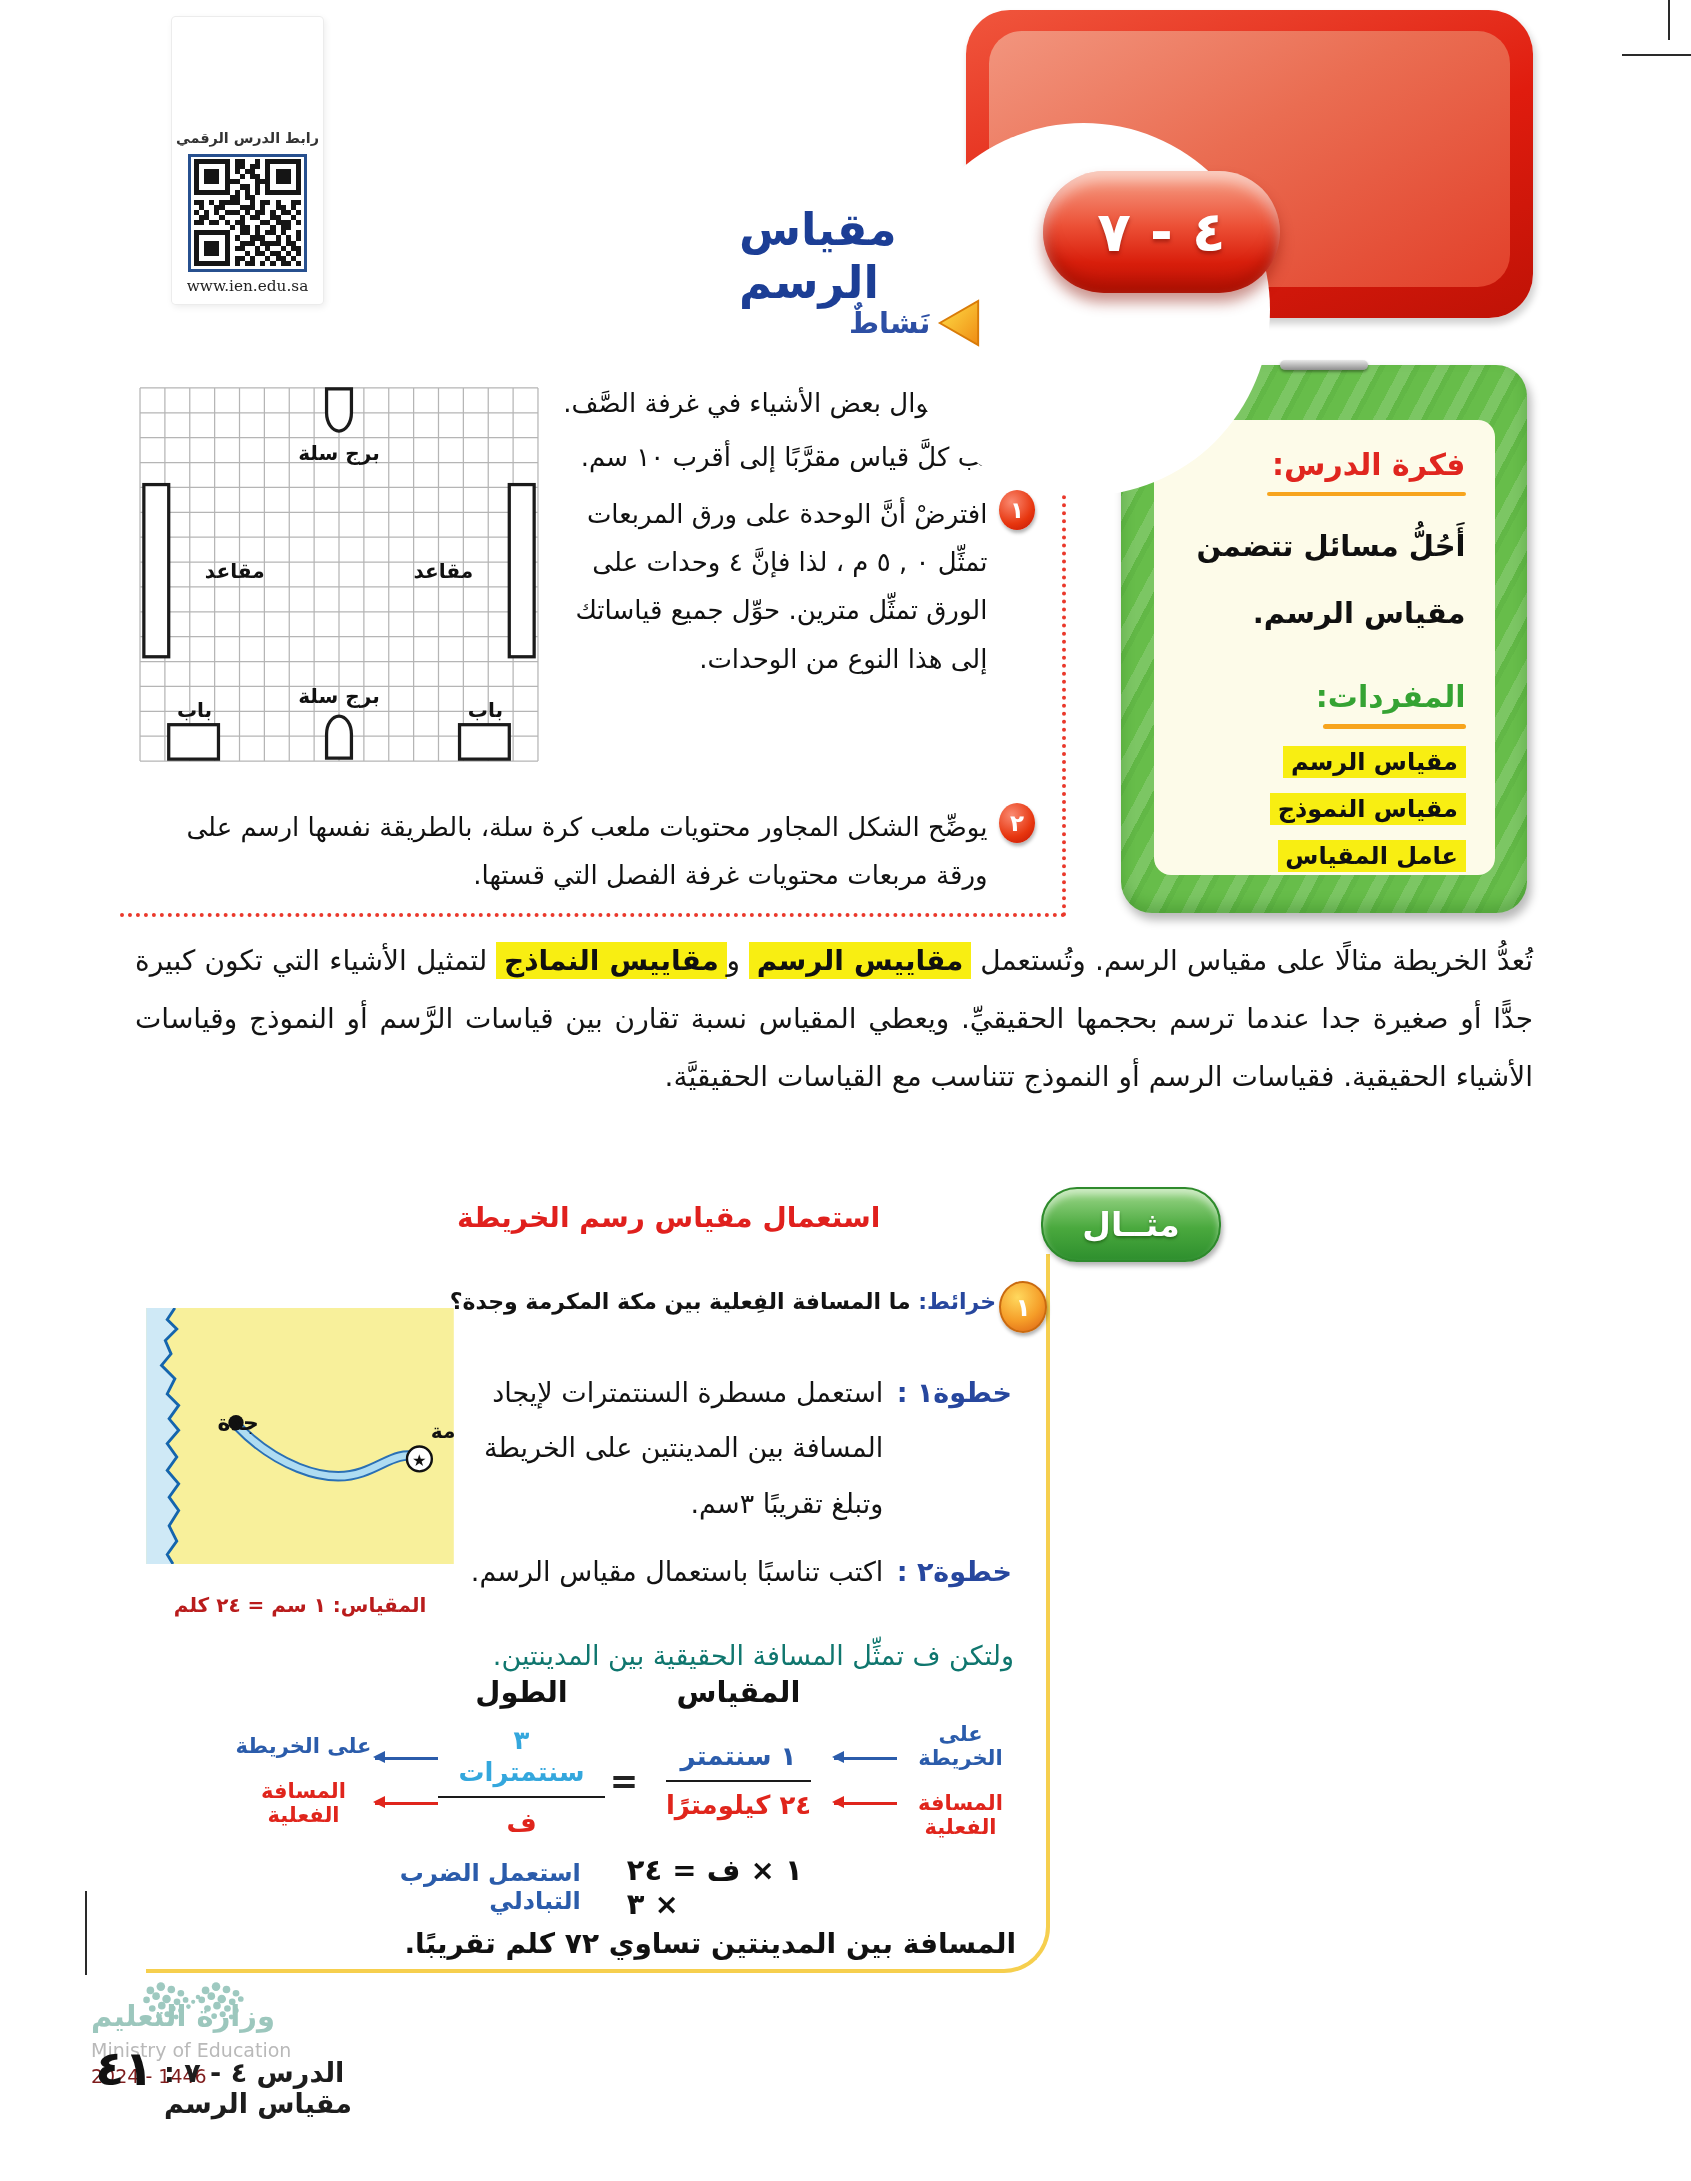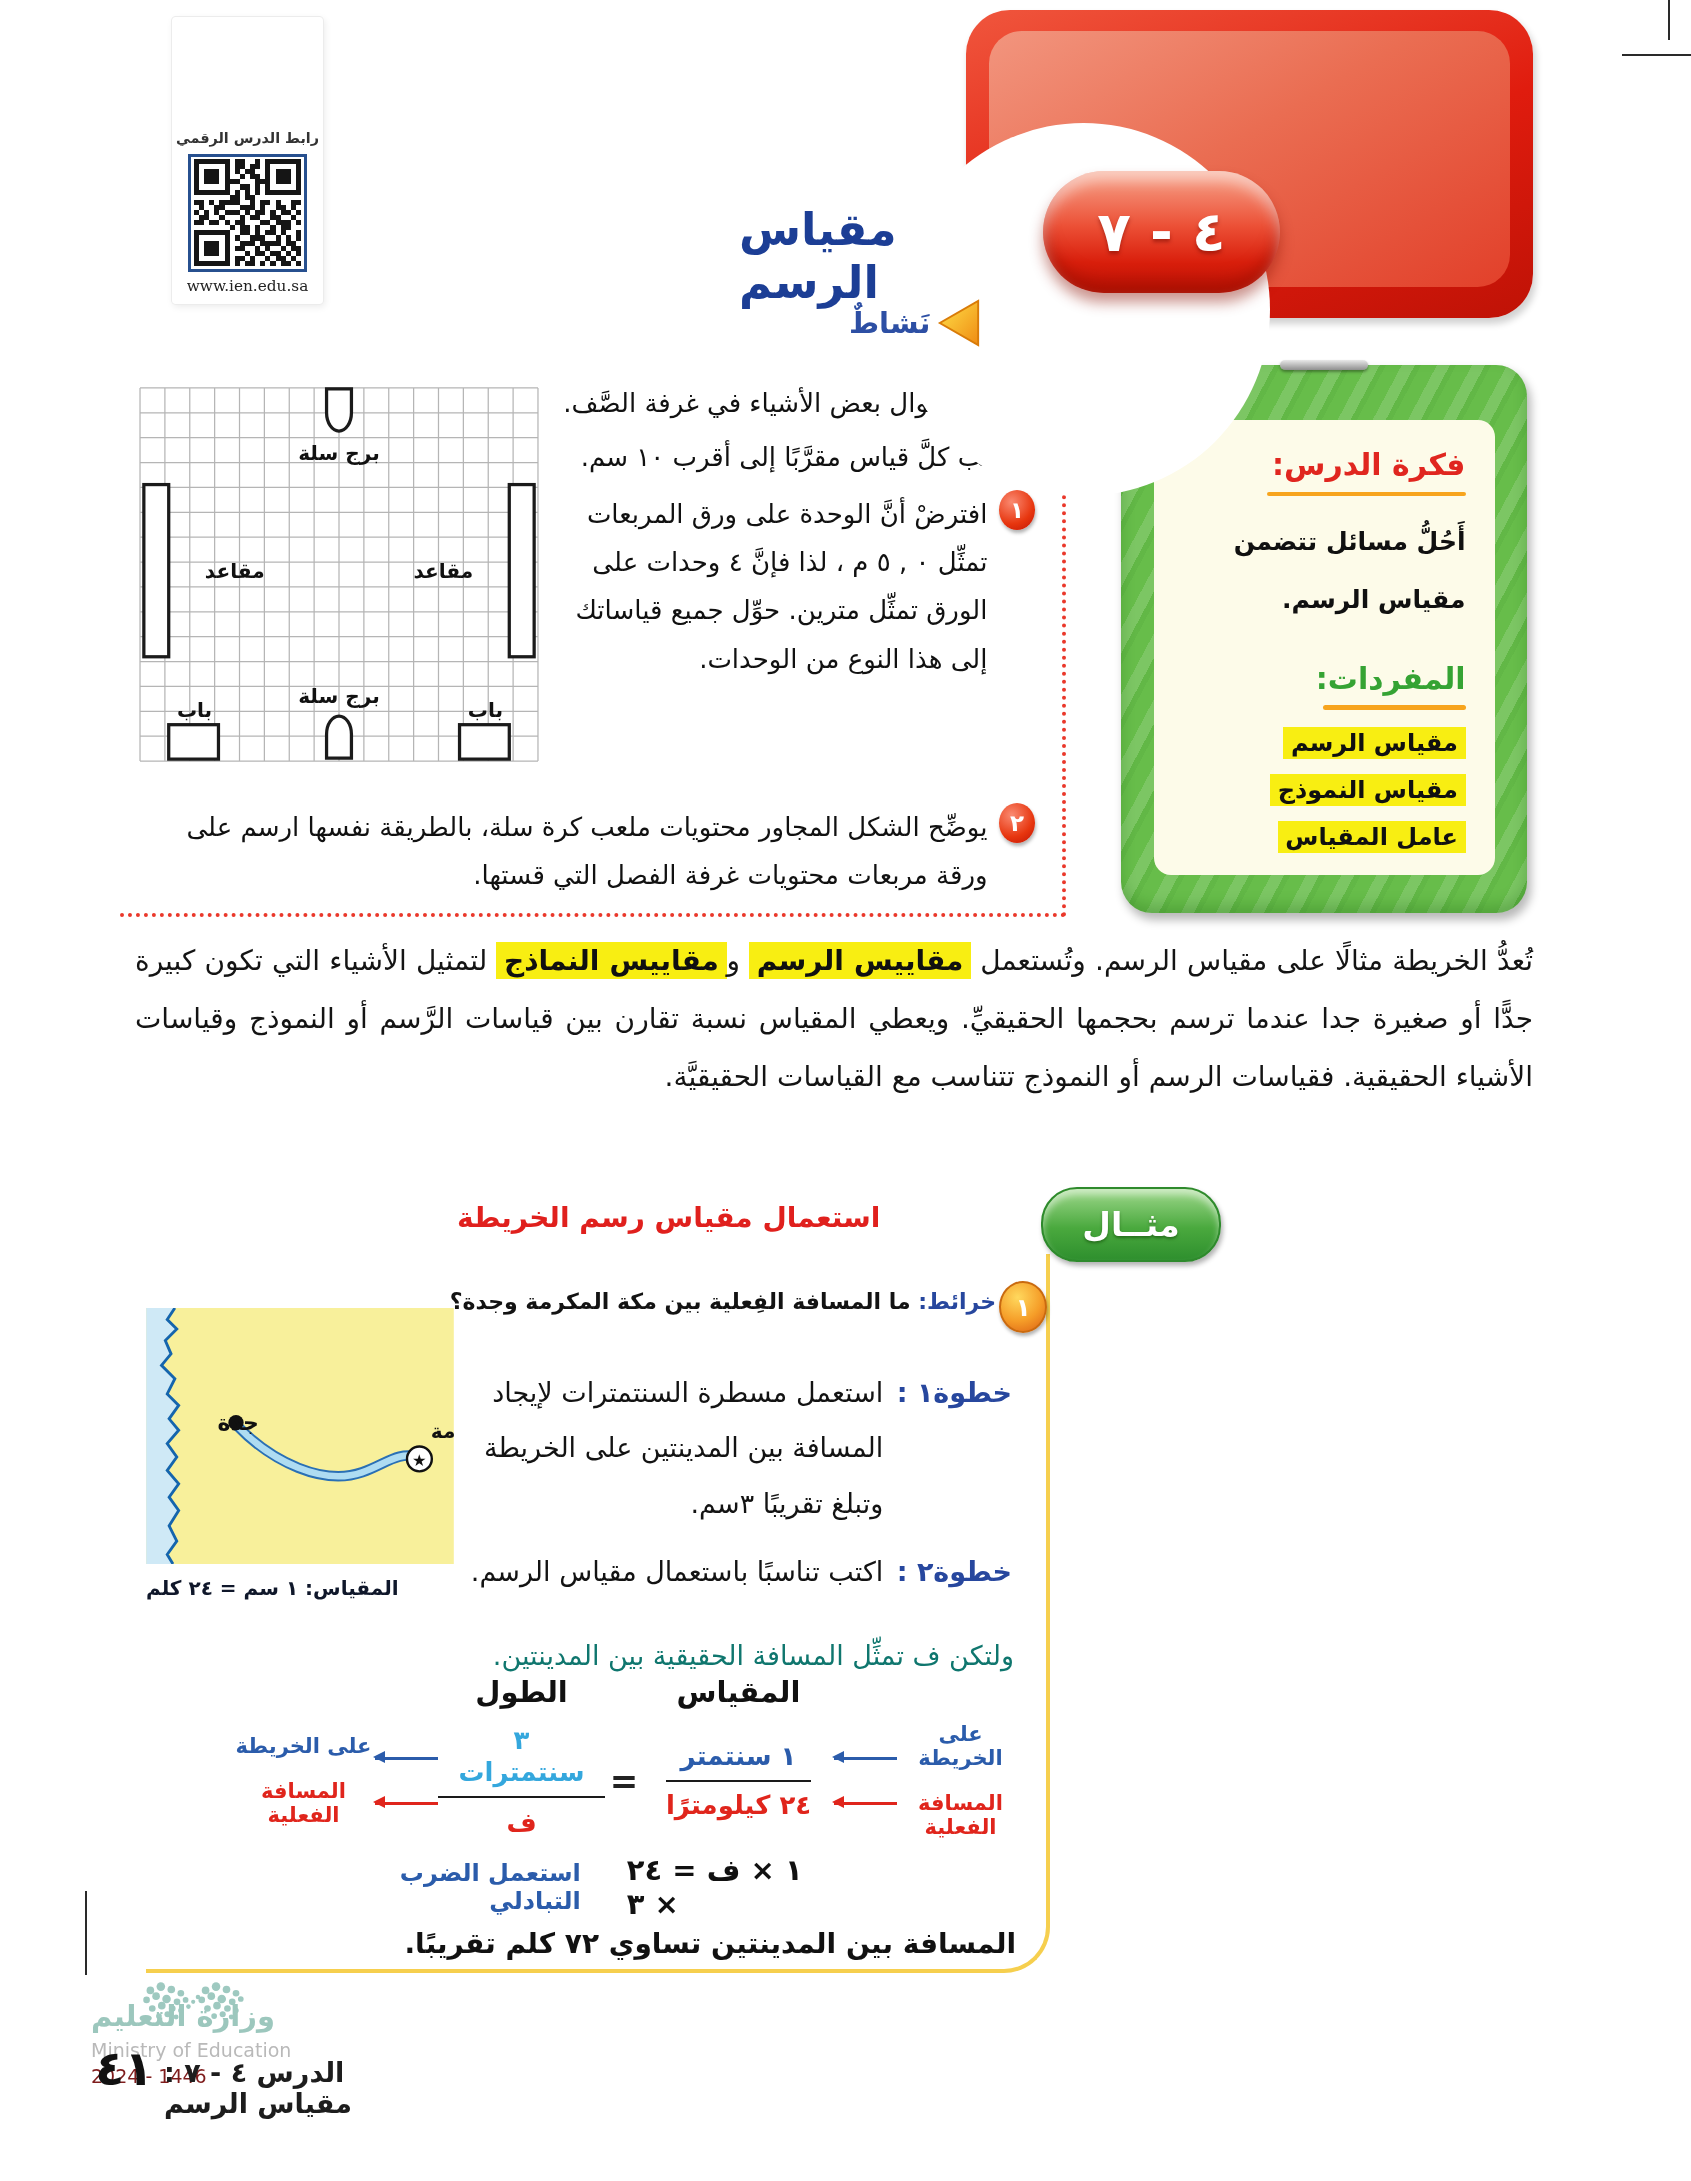--- a/index.html
+++ b/index.html
@@ -47,21 +47,21 @@
   
   .sidebar{left:1118px;top:365px;width:406px;height:548px;border-radius:31px;
     background:#67bd4a;
     background-image:repeating-linear-gradient(118deg, rgba(255,255,255,.14) 0 11.5px, rgba(30,110,20,.07) 11.5px 17px, rgba(255,255,255,0) 17px 31px);
     box-shadow:3.8px 6.7px 9.6px rgba(0,0,0,.28), inset 0 -7.6px 13.4px rgba(20,90,10,.25);}
   .staple{position:absolute;left:50%;top:-4.8px;transform:translateX(-50%);width:88px;height:9.6px;border-radius:5.7px;
     background:linear-gradient(180deg,#e8e8e8,#8f8f8f);box-shadow:0 1.9px 2.9px rgba(0,0,0,.35);}
   .side-panel{position:absolute;left:32.5px;right:32.5px;top:55px;bottom:38px;background:#fdfbe9;border-radius:17px;padding:27px 29px;box-sizing:border-box;text-align:right;}
   .idea-title{font-size:30px;font-weight:bold;color:#e0261f;}
   .orange-rule{height:4.8px;background:#f7a41d;border-radius:2.9px;margin:9.6px 0 17px 0;}
-  .idea-text{font-size:25px;font-weight:bold;color:#101010;line-height:2.3;}
+  .idea-text{font-size:29px;font-weight:bold;color:#101010;line-height:2.3;}
   .vocab-title{font-size:30px;font-weight:bold;color:#35a333;margin-top:32.5px;}
   .vocab-item{margin-top:19px;}
   .hl{background:#f8ee12;padding:1.9px 7.6px;font-weight:bold;color:#101010;}
   .vocab-item span{font-size:24px;}
 
   
   .intro{left:132px;top:932px;width:1398px;font-size:28px;color:#141414;line-height:2.08;text-align:justify;}
   .intro .hl{font-size:28px;}
 
   
@@ -78,21 +78,21 @@
     display:flex;align-items:center;justify-content:center;color:#fff;font-size:25px;font-weight:bold;}
   .q-line{left:410px;top:1289px;width:583px;font-size:22px;font-weight:bold;color:#131313;text-align:right;}
   .q-label{color:#27479e;}
   .steps{left:459px;top:1365px;width:550px;font-size:27px;color:#131313;text-align:right;line-height:2.05;}
   .step{display:flex;gap:13.4px;margin-bottom:13.4px;}
   .step-label{color:#27479e;font-weight:bold;white-space:nowrap;}
   .step2-cont{left:256px;top:1640px;width:755px;font-size:27px;color:#0f766e;text-align:right;}
 
   
   .map-wrap{left:143px;top:1308px;width:308px;}
-  .map-cap{margin-top:8px;text-align:left;font-size:20px;font-weight:bold;color:#0f172a;}
+  .map-cap{margin-top:25px;text-align:center;font-size:20px;font-weight:bold;color:#b91c1c;}
 
   
   .prop{left:229px;top:1675px;width:793px;direction:ltr;display:grid;
     grid-template-columns:143px 63px 167px 38px 191px 63px 127px;align-items:center;justify-items:center;row-gap:13.4px;}
   .prop-head{font-size:29px;font-weight:bold;color:#111;}
   .frac{text-align:center;font-weight:bold;font-size:26px;line-height:1.25;}
   .frac .num{display:block;border-bottom:2.9px solid #1a1a1a;padding:0 11.5px 7.6px;}
   .frac .den{display:block;padding-top:7.6px;}
   .c-blue{color:#2b5cab;} .c-cyan{color:#34a7dd;} .c-red{color:#e0251c;}
   .equals{font-size:34px;font-weight:bold;color:#222;}

